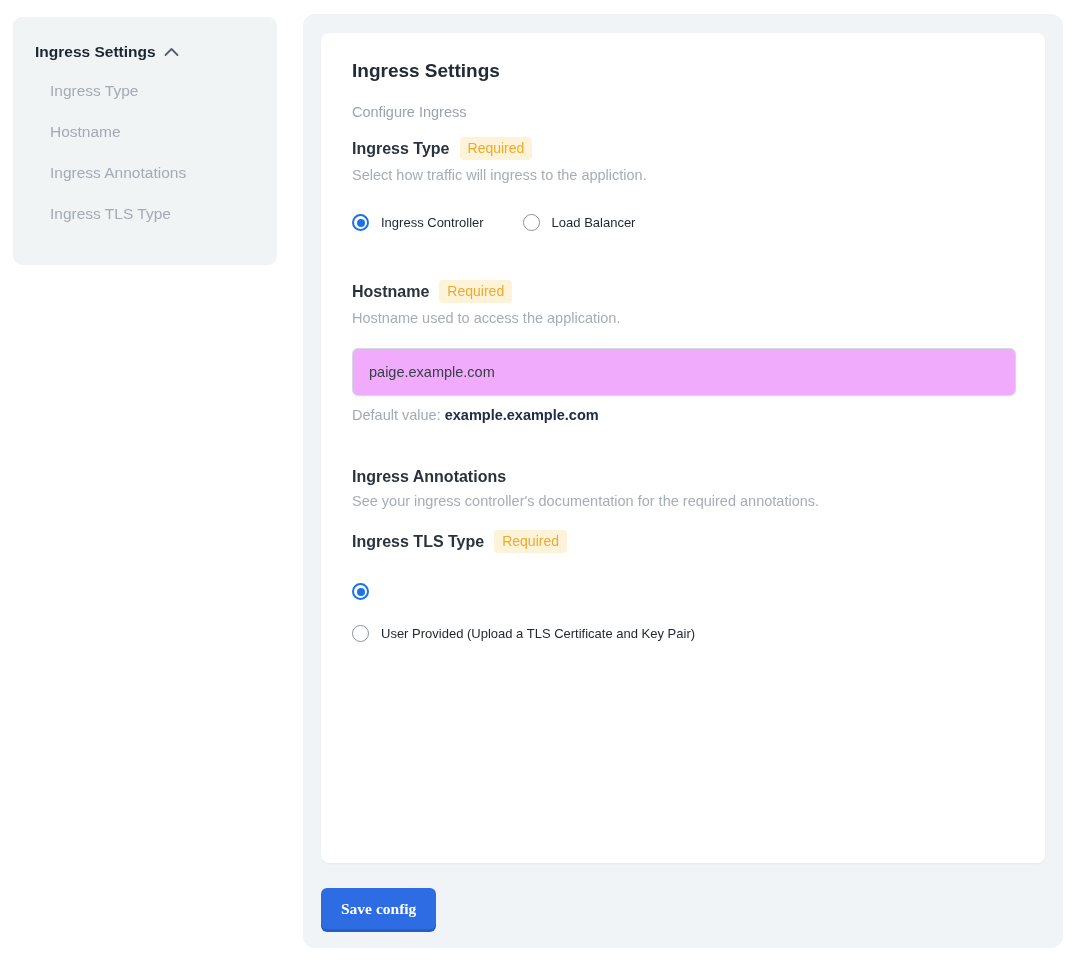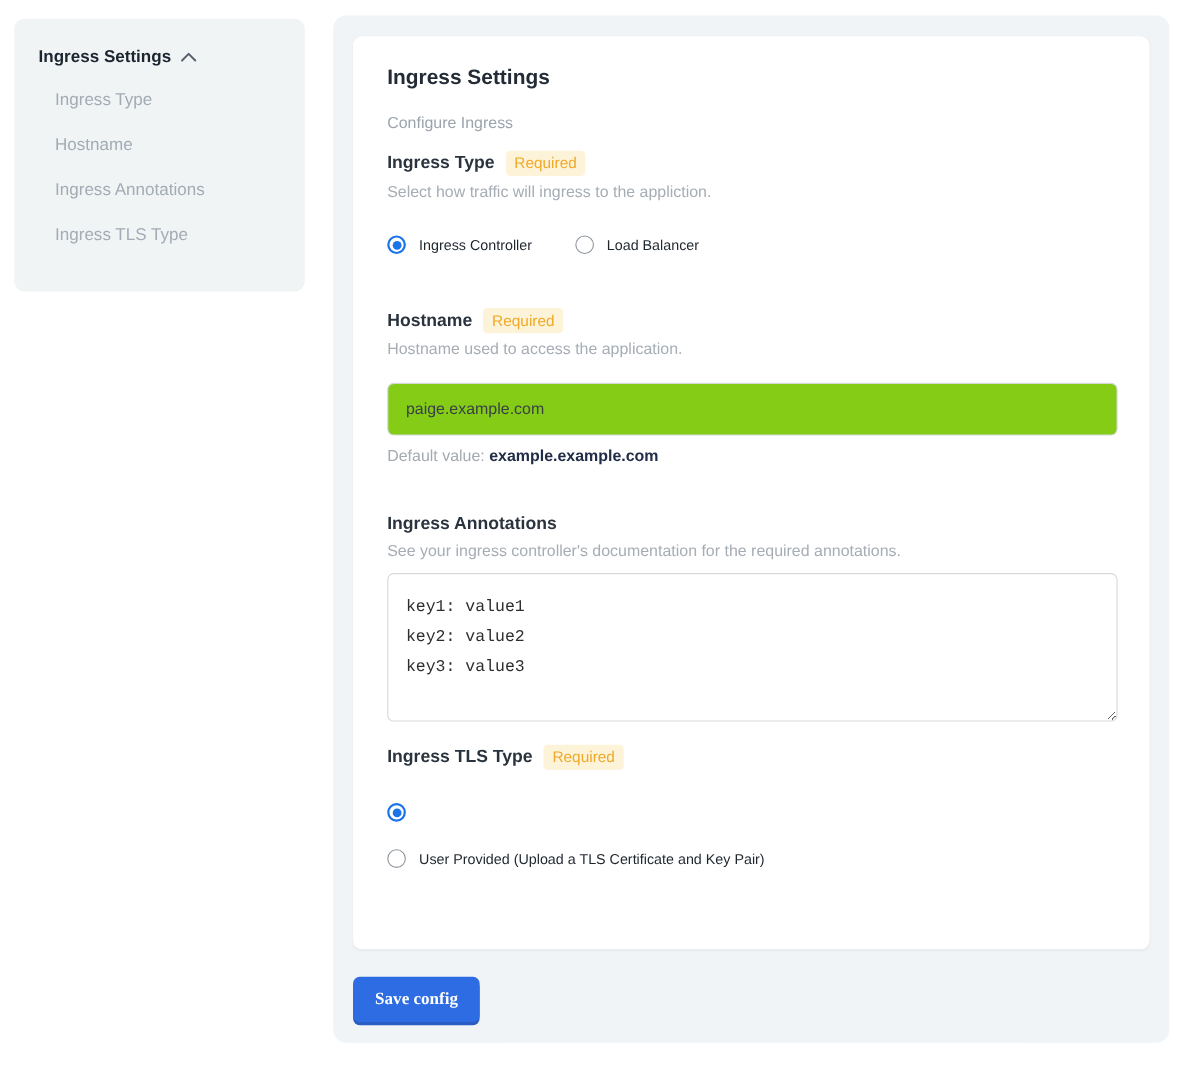--- a/index.html
+++ b/index.html
@@ -135,21 +135,21 @@
     width: 664px;
     height: 48px;
     margin-top: 22px;
     padding: 0 16px;
     border: 1px solid #d6d9dc;
     border-radius: 6px;
     font-family: "Liberation Sans", sans-serif;
     font-size: 14.5px;
     color: #3a4046;
     outline: none;
-    background: #84cc16;
+    background: #f0abfc;
   }
   .default-line {
     margin-top: 11px;
     font-size: 14.5px;
     color: #a3aab1;
   }
   .default-line b {
     color: #212c47;
     font-weight: 700;
   }
@@ -241,23 +241,20 @@
       <p class="help-text">Hostname used to access the application.</p>
       <input class="text-input" type="text" value="paige.example.com" style="">
       <div class="default-line"><span>Default value: </span><b>example.example.com</b></div>
     </div>
 
     <div class="section-gap-2">
       <div class="field-label-row">
         <span class="field-label">Ingress Annotations</span>
       </div>
       <p class="help-text">See your ingress controller's documentation for the required annotations.</p>
-      <textarea class="annotations-textarea" spellcheck="false" style="">key1: value1
-key2: value2
-key3: value3</textarea>
     </div>
 
     <div class="section-gap-3">
       <div class="field-label-row">
         <span class="field-label">Ingress TLS Type</span>
         <span class="required-badge">Required</span>
       </div>
       <div class="tls-options">
         <div class="radio-option">
           <span class="radio-circle checked"></span>

